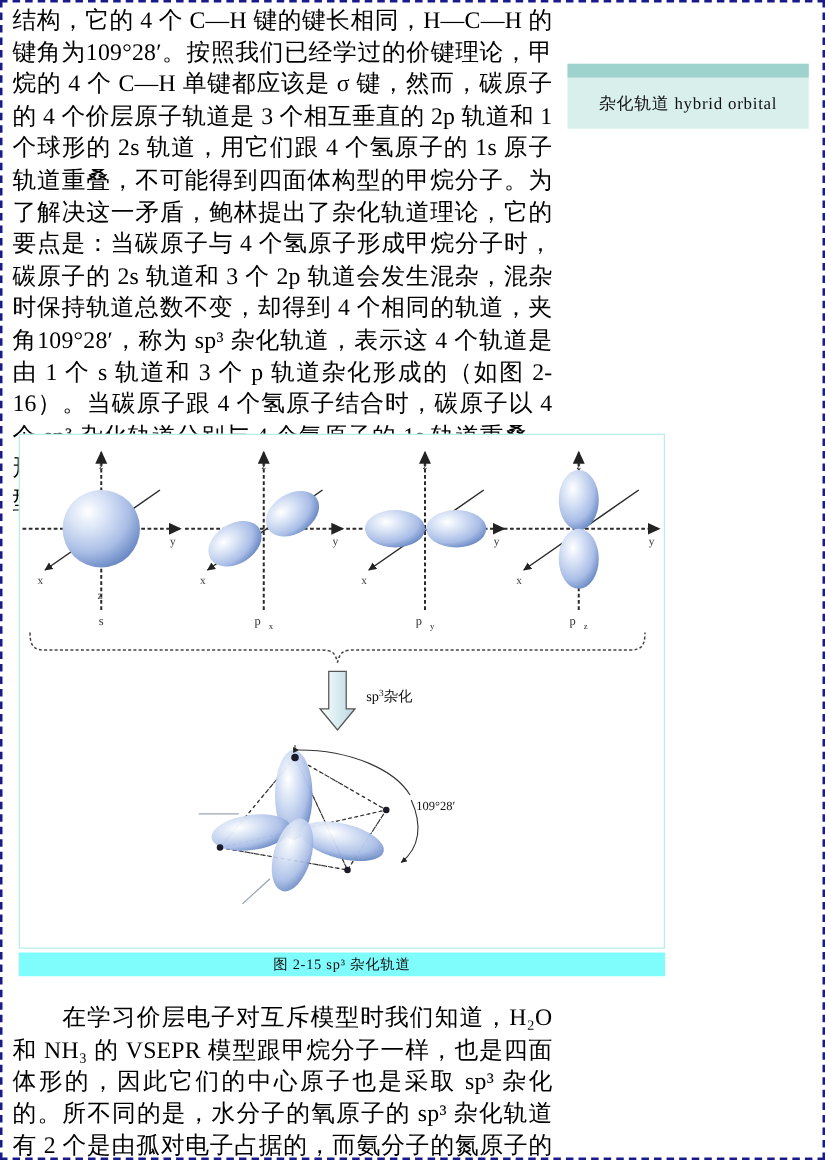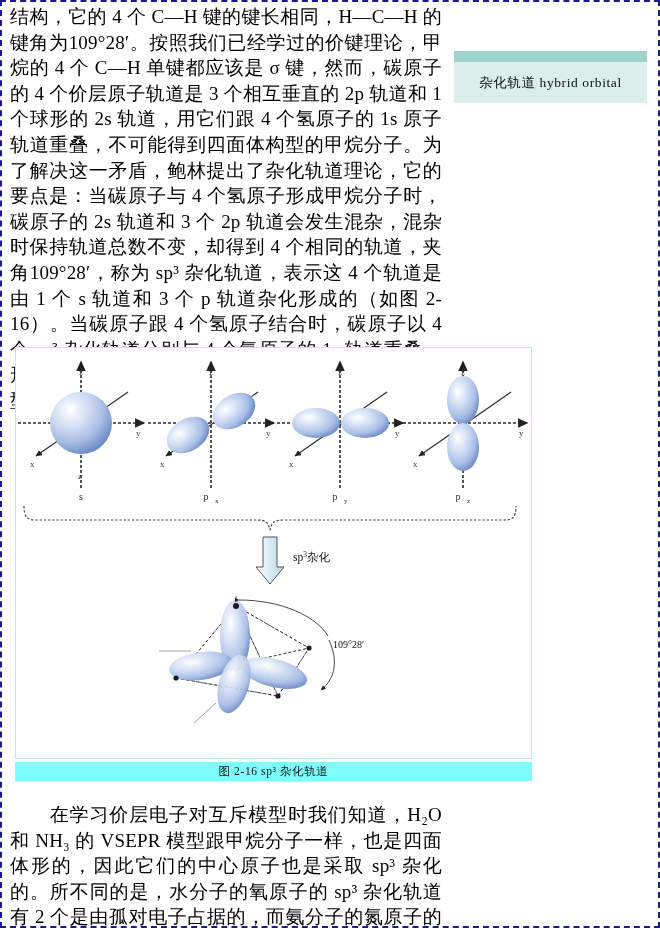--- a/index.html
+++ b/index.html
@@ -229,17 +229,17 @@
         <circle cx="262" cy="348" r="2.6" fill="#1a1a28"></circle>
         <circle cx="293" cy="300" r="2.6" fill="#1a1a28"></circle>
 
         <path d="M223,252 C265,252 300,268 312,288" fill="none" stroke="#333" stroke-width="0.9" marker-start="url(#arwThin)"></path>
         <path d="M313,292 C322,312 320,330 305,342" fill="none" stroke="#333" stroke-width="0.9" marker-end="url(#arwThin)"></path>
         <text x="317" y="300" font-family="Liberation Serif, serif" font-size="10" fill="#111">109°28′</text>
       </g>
     </svg>
   </div>
 
-  <div id="figure-caption">图 2-16    sp³ 杂化轨道</div>
+  <div id="figure-caption">图 2-15    sp³ 杂化轨道</div>
 
   <div class="para" id="para-bottom">　　在学习价层电子对互斥模型时我们知道，H₂O 和 NH₃ 的 VSEPR 模型跟甲烷分子一样，也是四面体形的，因此它们的中心原子也是采取 sp³ 杂化的。所不同的是，水分子的氧原子的 sp³ 杂化轨道有 2 个是由孤对电子占据的，而氨分子的氮原子的 sp³ 杂化轨道有 1 个由孤对电子占据。</div>
 
 </div>
 
 </body></html>

